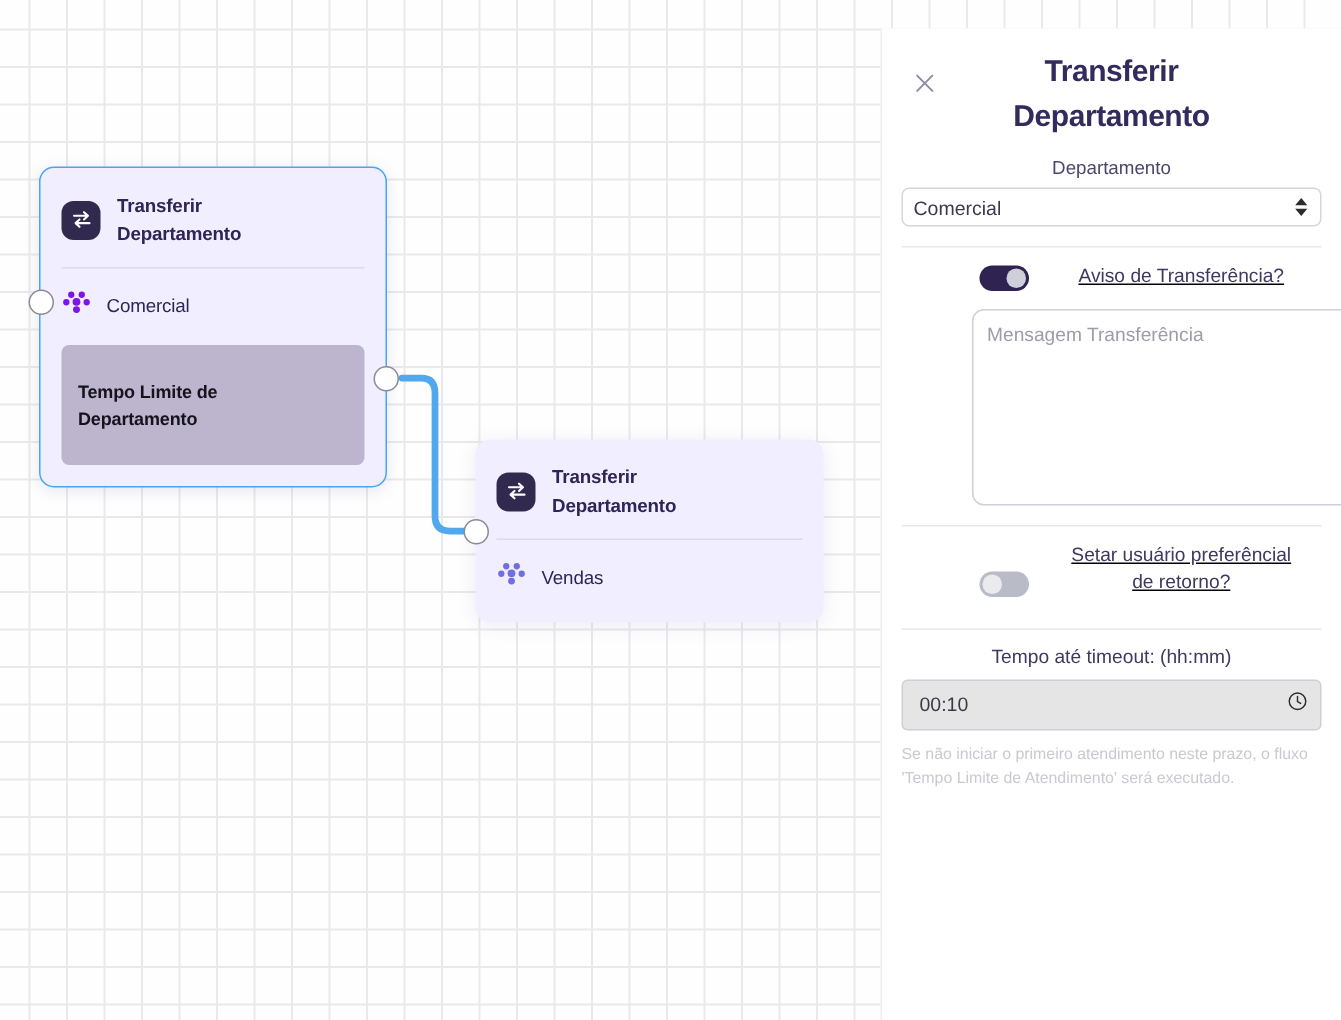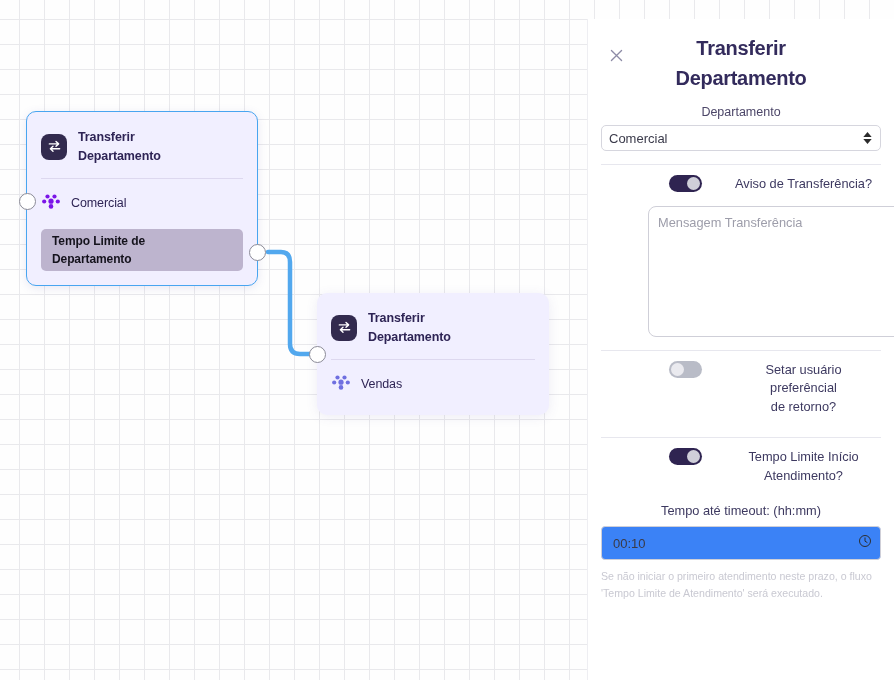--- a/index.html
+++ b/index.html
@@ -56,21 +56,21 @@
   .node-sep { height: 1px; background: #ddd8ef; margin: 0 14px; }
   .node-row {
     display: flex; align-items: center; gap: 10px;
     padding: 12px 14px 12px 14px;
   }
   .node-row-label { font-size: 12.5px; color: #2e2455; font-weight: 500; letter-spacing: -0.1px; }
   .chip {
     margin: 2px 14px 14px 14px;
     background: #bdb4ce;
     border-radius: 5px;
-    padding: 3px 11px;
+    padding: 22px 11px;
     font-size: 12px; font-weight: bold; color: #14121c;
     line-height: 1.5; letter-spacing: -0.1px;
   }
   .port {
     position: absolute; width: 17px; height: 17px;
     border-radius: 50%;
     background: #ffffff;
     border: 1.6px solid #8b8b97;
   }
 
@@ -121,22 +121,23 @@
     position: absolute; right: 9px; top: 50%;
     transform: translateY(-50%);
     pointer-events: none;
     display: flex; flex-direction: column; align-items: center; gap: 2px;
   }
   .hr {
     height: 1px; background: #e7e7ee;
     margin: 13px 0 0 0;
   }
   .toggle-row {
-    display: flex; align-items: flex-start; gap: 30px;
+    display: flex; align-items: flex-end; gap: 14px;
     padding: 10px 0 8px 0;
+    text-decoration: underline;
   }
   .toggle-row .spacer { width: 38px; flex: 0 0 auto; }
   .toggle {
     position: relative;
     width: 33px; height: 17px; border-radius: 10px;
     flex: 0 0 auto;
     cursor: pointer;
   }
   .toggle.on { background: #2f2451; }
   .toggle.off { background: #b9bcc7; }
@@ -169,21 +170,21 @@
     text-align: center; font-size: 12.8px;
     color: #3d3960; margin-top: 10px;
   }
   .time-wrap { position: relative; margin-top: 8px; }
   input.time {
     width: 100%; height: 34px;
     border: 1px solid #cfcfd8; border-radius: 4px;
     padding: 0 30px 0 11px;
     font-family: "Liberation Sans", sans-serif;
     font-size: 13px; color: #3a3a46;
-    outline: none; background: #3b82f6;
+    outline: none; background: #e5e5e5;
   }
   .clock-ic {
     position: absolute; right: 9px; top: 50%;
     transform: translateY(-50%);
     pointer-events: none;
   }
   .hint {
     font-size: 10.6px; color: #c9c9d2;
     line-height: 1.55;
     margin-top: 8px;
@@ -316,30 +317,20 @@
           <span class="knob"></span>
         </span>
         <span class="toggle-label">
           <span>Setar usuário preferêncial</span><br>
           <span>de retorno?</span>
         </span>
       </div>
 
       <div class="hr"></div>
 
-      <div class="toggle-row">
-        <span class="spacer"></span>
-        <span class="toggle on">
-          <span class="knob"></span>
-        </span>
-        <span class="toggle-label">
-          <span>Tempo Limite Início</span><br>
-          <span>Atendimento?</span>
-        </span>
-      </div>
 
       <div class="center-label">Tempo até timeout: (hh:mm)</div>
 
       <div class="time-wrap">
         <input class="time" type="text" value="00:10" style="">
         <span class="clock-ic">
           <svg width="14" height="14" viewBox="0 0 16 16">
             <circle cx="8" cy="8" r="6.3" fill="none" stroke="#2b2b2b" stroke-width="1.1"></circle>
             <path d="M8 4.4 V8.2 L10.4 9.7" stroke="#2b2b2b" stroke-width="1.1" fill="none" stroke-linecap="round"></path>
           </svg>

